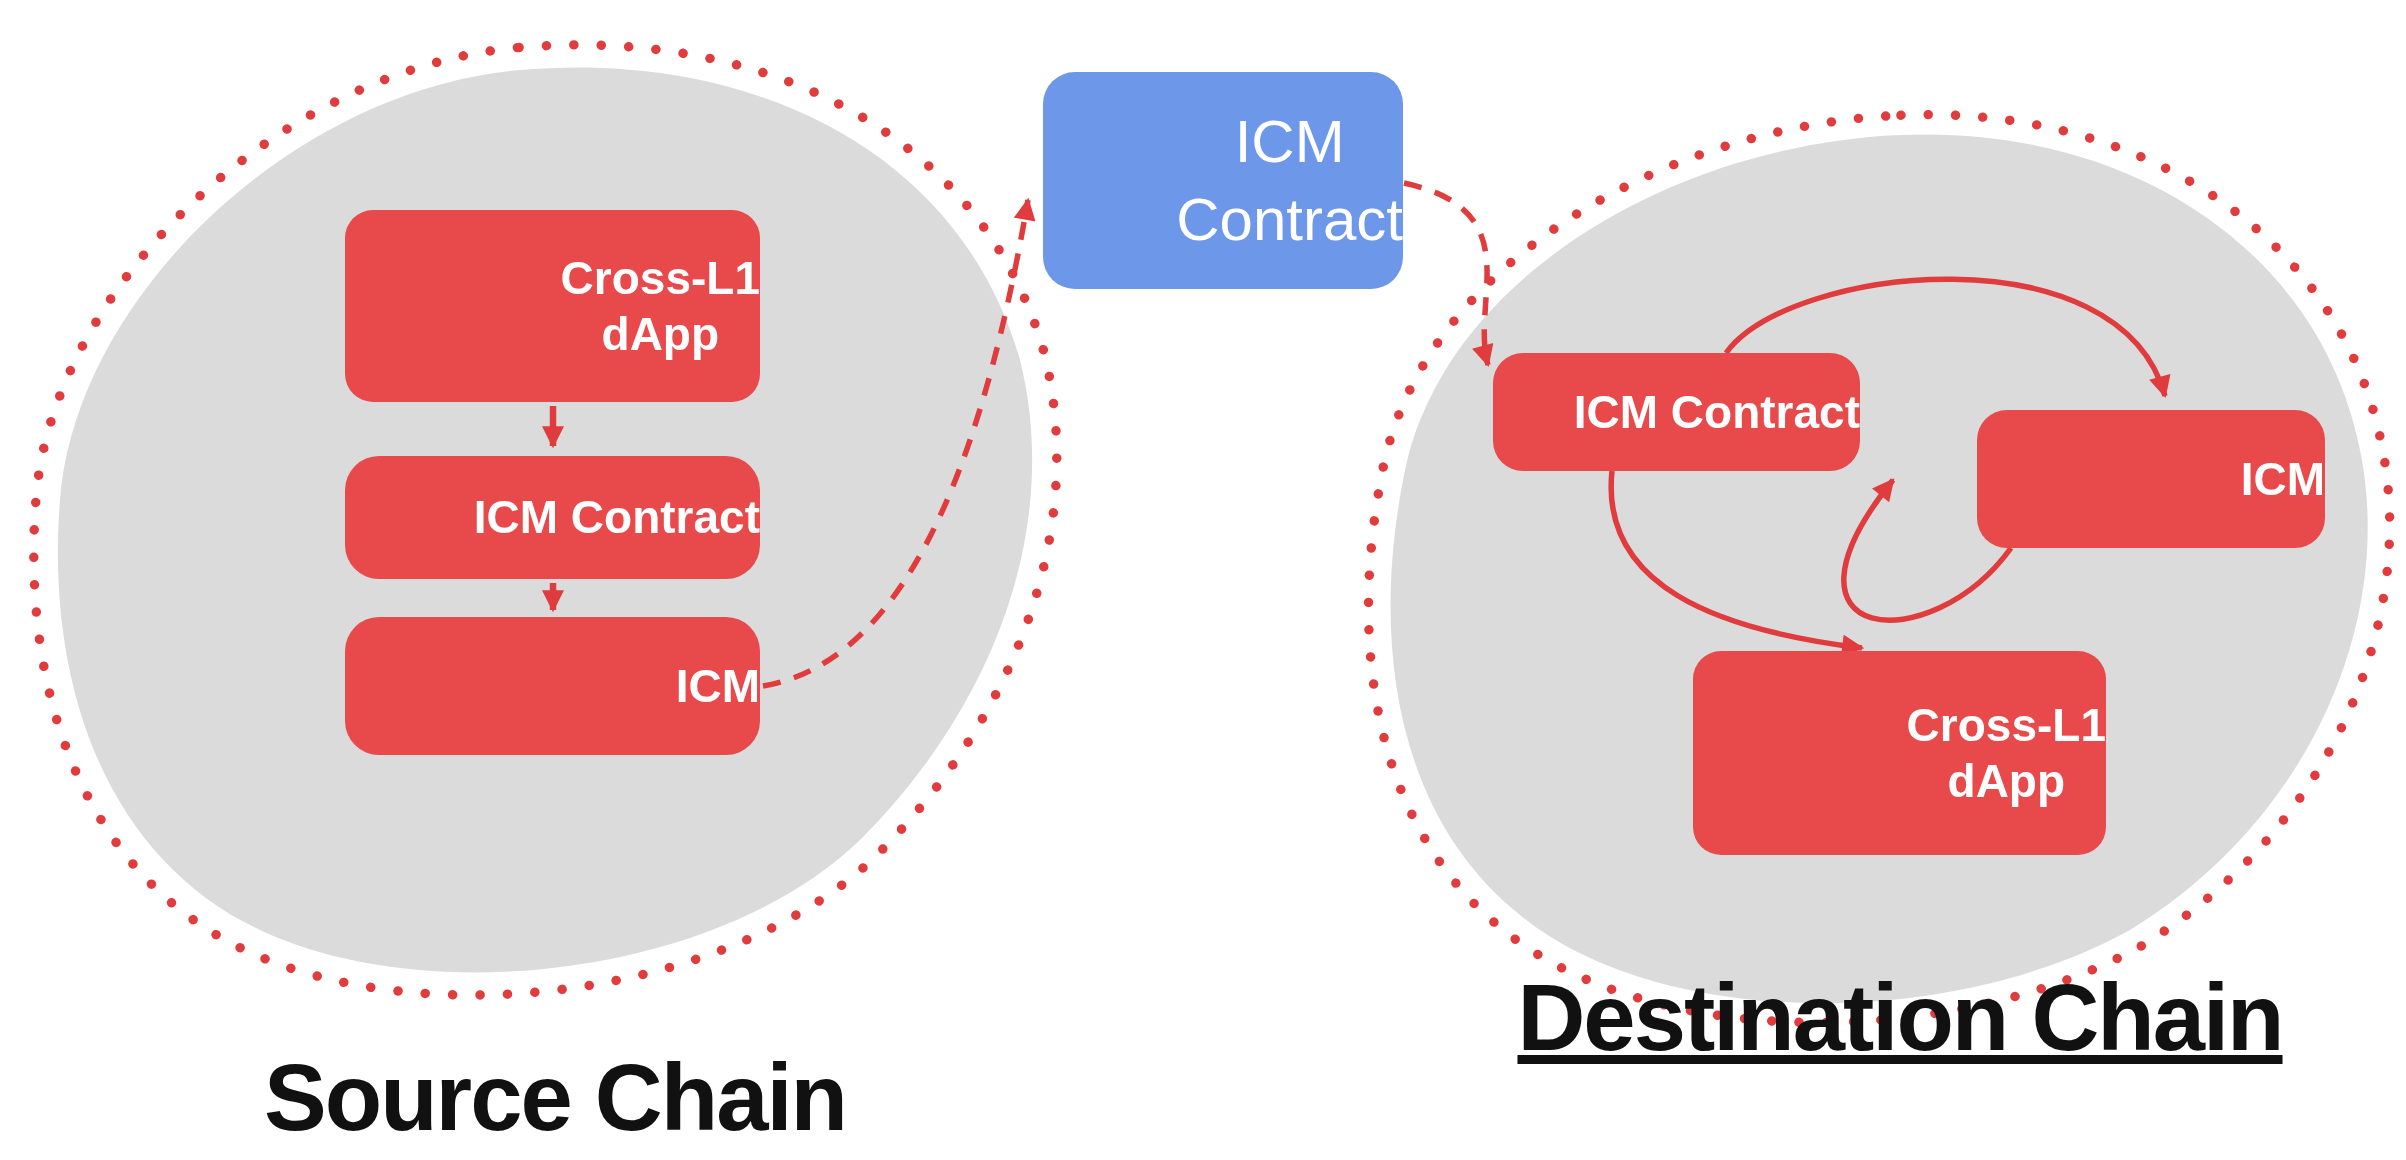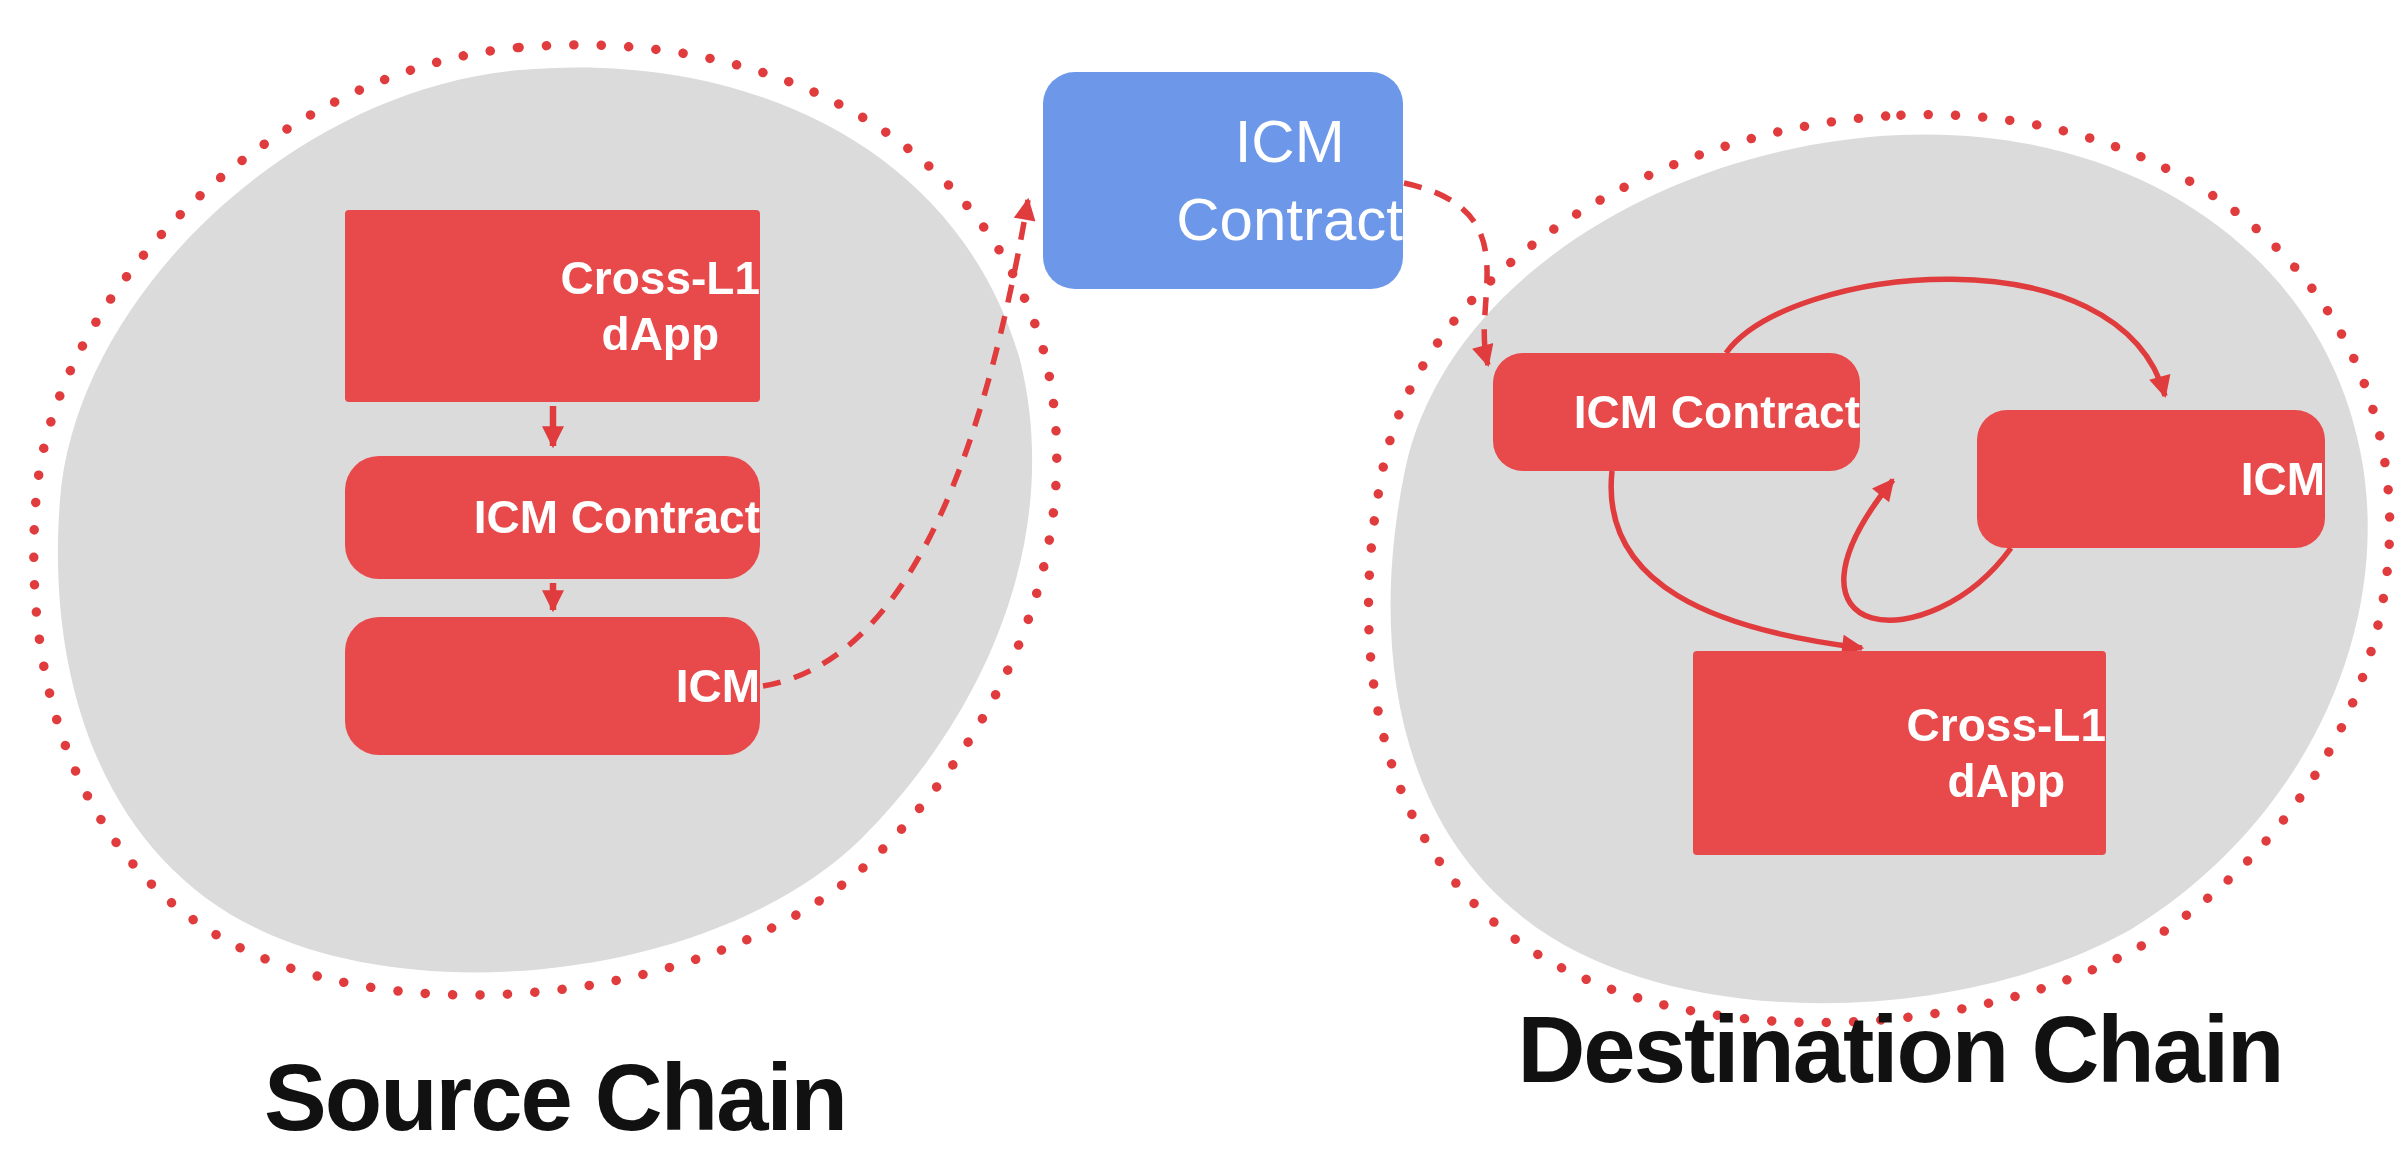--- a/index.html
+++ b/index.html
@@ -17,21 +17,21 @@
   .flow-arrow{fill:none;stroke:#e03b3d;stroke-width:6.5;}
   .dashed-arrow{fill:none;stroke:#e03b3d;stroke-width:5.5;stroke-dasharray:18 14;}
   .node{
     position:absolute;
     display:flex;align-items:center;justify-content:flex-end;
     text-align:center;color:#ffffff;
     font-family:"Liberation Sans",sans-serif;
   }
   .node.red{
     background:#e8494a;
-    border-radius:4px;
+    border-radius:28px;
     font-weight:bold;
     font-size:46px;line-height:1.22;
   }
   .node.blue{
     background:#6d97e8;
     border-radius:32px;
     font-weight:normal;
     font-size:60px;line-height:1.3;
   }
   .line{display:block;}
@@ -129,15 +129,15 @@
 
   <div class="node red" style="left:1693px;top:651px;width:413px;height:204px;">
     <div>
       <span class="line">Cross-L1</span>
       <span class="line">dApp</span>
     </div>
   </div>
 
   <div class="chain-label" style="left:60px;top:1044px;width:990px;">Source Chain</div>
 
-  <div class="chain-label" style="left:1400px;top:996px;width:1000px;">Destination Chain</div>
+  <div class="chain-label" style="left:1400px;top:964px;width:1000px;text-decoration:underline;">Destination Chain</div>
 
 </div>
 
 </body></html>

